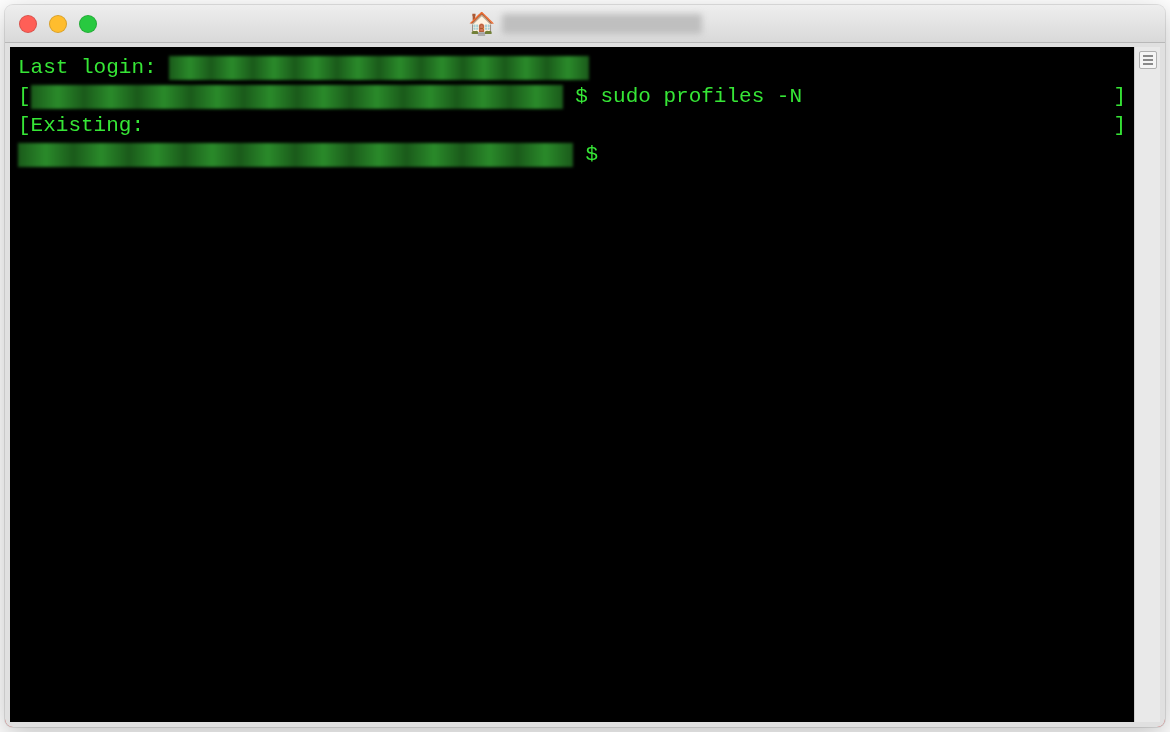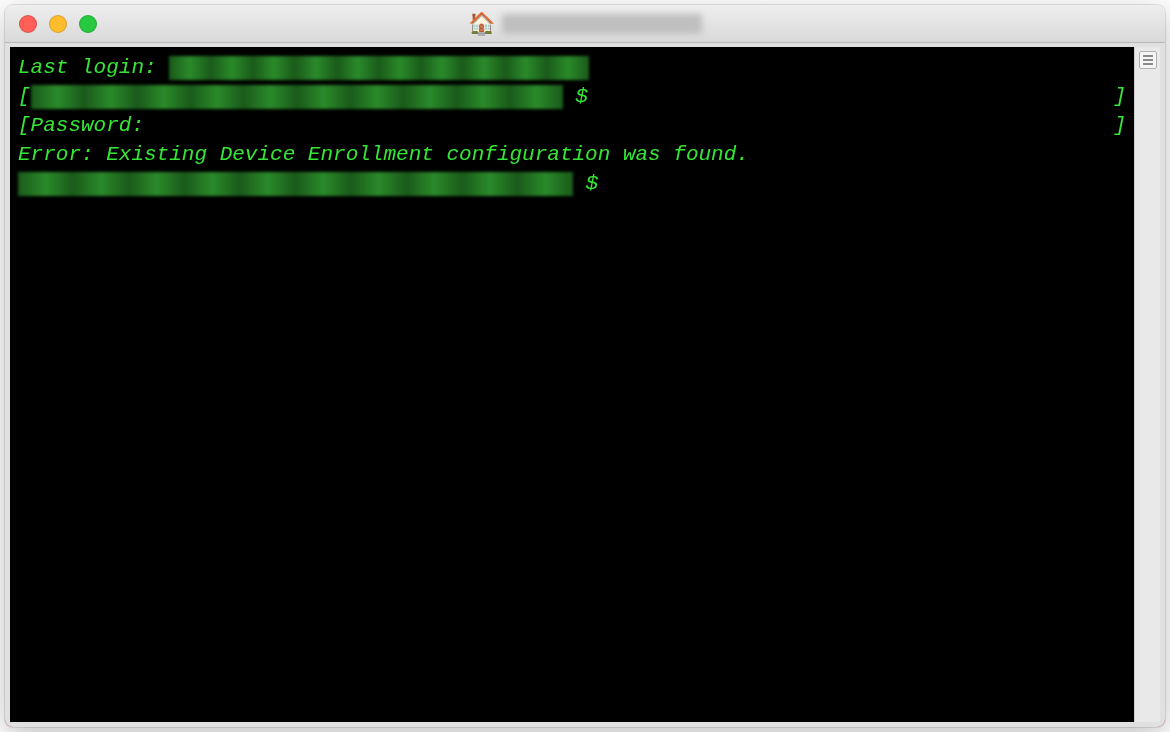--- a/index.html
+++ b/index.html
@@ -71,21 +71,20 @@
       filter: blur(3px);
       border-radius: 2px;
     }
     .terminal-area {
       flex: 1;
       background: #b91c1c;
       border: 5px solid #e0e0e0;
       border-top: 4px solid #e0e0e0;
       display: flex;
       position: relative;
-      font-style: italic;
     }
     .terminal {
       flex: 1;
       background: #000;
       padding: 6px 8px;
       font-family: "SF Mono", Menlo, Monaco, "Courier New", monospace;
       font-size: 21px;
       line-height: 29px;
       color: #36e636;
       font-weight: 500;
@@ -171,32 +170,30 @@
     <div class="terminal">
       <div class="line">
         <span>Last login: </span>
         <span class="redact r1"></span>
       </div>
       <div class="line line2">
         <span class="line2-left">
           <span>[</span>
           <span class="redact r2"></span>
           <span> $ </span>
+          <span>sudo profiles -N</span>
         </span>
         <span class="bracket-right">]</span>
       </div>
       <div class="line line2">
         <span class="line2-left">
           <span>[</span>
-          <span>Password:</span>
+          <span>Existing:</span>
         </span>
         <span class="bracket-right">]</span>
-      </div>
-      <div class="line">
-        <span>Error: Existing Device Enrollment configuration was found.</span>
       </div>
       <div class="line">
         <span class="redact r3"></span>
         <span> $ </span>
       </div>
     </div>
     <div class="scrollbar">
       <div class="scroll-menu-icon">
         <span></span>
           <span></span>

